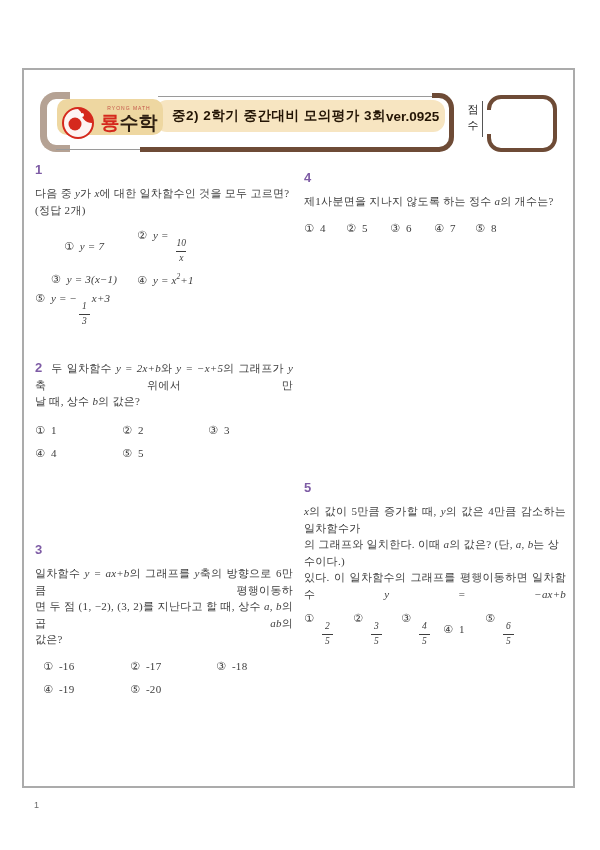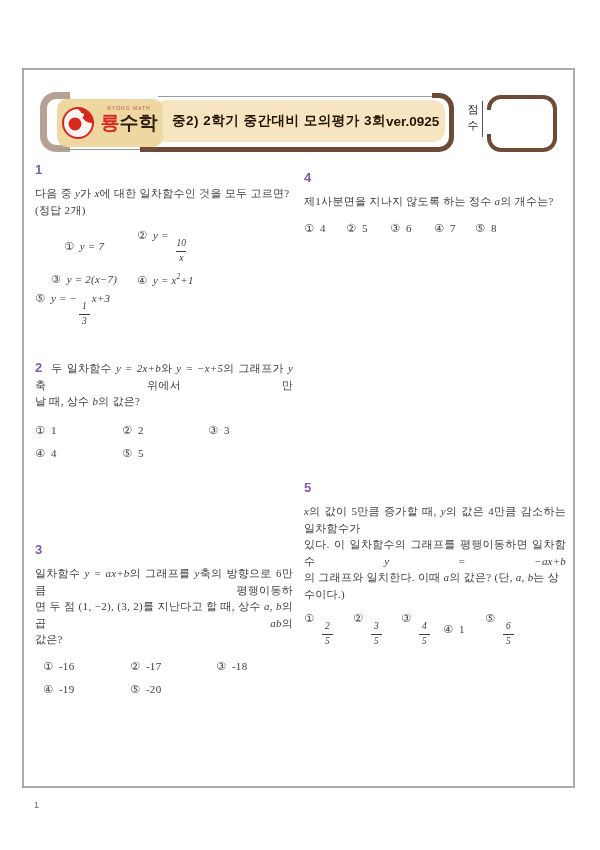--- a/index.html
+++ b/index.html
@@ -14,28 +14,28 @@
   
   .topline{left:158px;top:96px;width:282px;height:1px;background:#9a9a9a;}
   .lbracket{left:40px;top:92px;width:30px;height:60px;box-sizing:border-box;
     border-left:7px solid #b5a294;border-top:7px solid #b5a294;border-bottom:7px solid #b5a294;
     border-radius:16px 0 0 16px;}
   .thinline2{left:56px;top:149px;width:86px;height:1px;background:#9a9a9a;}
   .darkline{left:140px;top:147px;width:300px;height:5px;background:#6e4b36;}
   .dbracket{left:432px;top:93px;width:22px;height:59px;box-sizing:border-box;
     border-top:5px solid #6e4b36;border-right:5px solid #6e4b36;border-bottom:5px solid #6e4b36;
     border-radius:0 15px 15px 0;background:transparent;}
-  .logobox{left:57px;top:99px;width:106px;height:48px;background:#eed7a1;border-radius:10px;z-index:3;}
+  .logobox{left:57px;top:99px;width:106px;height:36px;background:#eed7a1;border-radius:10px;z-index:3;}
   .dragon{position:absolute;left:4px;top:7px;width:34px;height:34px;}
   .brandcol{position:absolute;left:41px;top:6px;width:62px;text-align:center;}
   .brand-small{font-size:5px;letter-spacing:1px;color:#c4574a;font-family:"Liberation Sans","DejaVu Sans",sans-serif;line-height:6px;}
   .brand-main{font-size:19px;font-weight:bold;font-family:"Liberation Sans","DejaVu Sans",sans-serif;line-height:24px;letter-spacing:0px;}
   .b-red{color:#d5291d;}
   .b-dark{color:#2f2012;}
-  .titlebox{left:155px;top:100px;width:290px;height:42px;background:#f7e5c1;border-radius:12px;z-index:2;
+  .titlebox{left:155px;top:100px;width:290px;height:32px;background:#f7e5c1;border-radius:12px;z-index:2;
     display:flex;align-items:center;padding-left:17px;box-sizing:border-box;
     font-family:"Liberation Sans","DejaVu Sans",sans-serif;font-weight:bold;font-size:13.5px;color:#241505;letter-spacing:0.5px;}
   .ver{letter-spacing:0;}
   .scorelabel{left:466px;top:101px;width:14px;font-size:11px;line-height:16px;color:#222;text-align:center;
     font-family:"Liberation Sans","DejaVu Sans",sans-serif;}
   .scoreline{left:482px;top:101px;width:1px;height:36px;background:#555;}
   .scorebox{left:487px;top:95px;width:62px;height:49px;border:4px solid #6e4b36;border-radius:14px;background:#fff;}
   .scorebox .gap{position:absolute;left:-4px;top:11px;width:4px;height:24px;background:#fff;}
   
   .qblock{width:258px;}
@@ -106,21 +106,21 @@
   </div>
   <div class="opts">
     <div class="orow">
       <div class="ocell w98"><span class="omark">①</span><span class="mt">y = 7</span></div>
       <div class="ocell"><span class="omark">②</span><span class="mt">y = </span><span class="frac">
             <span class="fn">10</span>
             <span class="fd">x</span>
           </span></div>
     </div>
     <div class="orow">
-      <div class="ocell w98"><span class="omark">③</span><span class="mt">y = 2(x−7)</span></div>
+      <div class="ocell w98"><span class="omark">③</span><span class="mt">y = 3(x−1)</span></div>
       <div class="ocell"><span class="omark">④</span><span class="mt">y = x</span><span class="msup">2</span><span class="mt">+1</span></div>
     </div>
     <div class="orow">
       <div class="ocell"><span class="omark">⑤</span><span class="mt">y = −</span><span class="frac">
             <span class="fn">1</span>
             <span class="fd">3</span>
           </span><span class="mt">x+3</span></div>
     </div>
   </div>
 </div>
@@ -176,22 +176,22 @@
       <div class="ocell w37"><span class="omark">④</span><span class="kt">7</span></div>
       <div class="ocell"><span class="omark">⑤</span><span class="kt">8</span></div>
     </div>
   </div>
 </div>
 
 <div class="abs qblock" style="left:304px;top:480px;width:262px;">
   <div class="qnum">5</div>
   <div class="qlines">
     <div class="tline jl"><span class="mt">x</span><span class="kt">의 값이 5만큼 증가할 때, </span><span class="mt">y</span><span class="kt">의 값은 4만큼 감소하는 일차함수가</span></div>
+    <div class="tline"><span class="kt">의 그래프와 일치한다. 이때 </span><span class="mt">a</span><span class="kt">의 값은? (단, </span><span class="mt">a</span><span class="kt">, </span><span class="mt">b</span><span class="kt">는 상수이다.)</span></div>
     <div class="tline jl"><span class="kt">있다. 이 일차함수의 그래프를 평행이동하면 일차함수 </span><span class="mt">y = −ax+b</span></div>
-    <div class="tline"><span class="kt">의 그래프와 일치한다. 이때 </span><span class="mt">a</span><span class="kt">의 값은? (단, </span><span class="mt">a</span><span class="kt">, </span><span class="mt">b</span><span class="kt">는 상수이다.)</span></div>
   </div>
   <div class="opts" style="margin-top:10px;">
     <div class="orow">
       <div class="ocell w45"><span class="omark">①</span><span class="frac">
             <span class="fn">2</span>
             <span class="fd">5</span>
           </span></div>
       <div class="ocell w44"><span class="omark">②</span><span class="frac">
             <span class="fn">3</span>
             <span class="fd">5</span>

